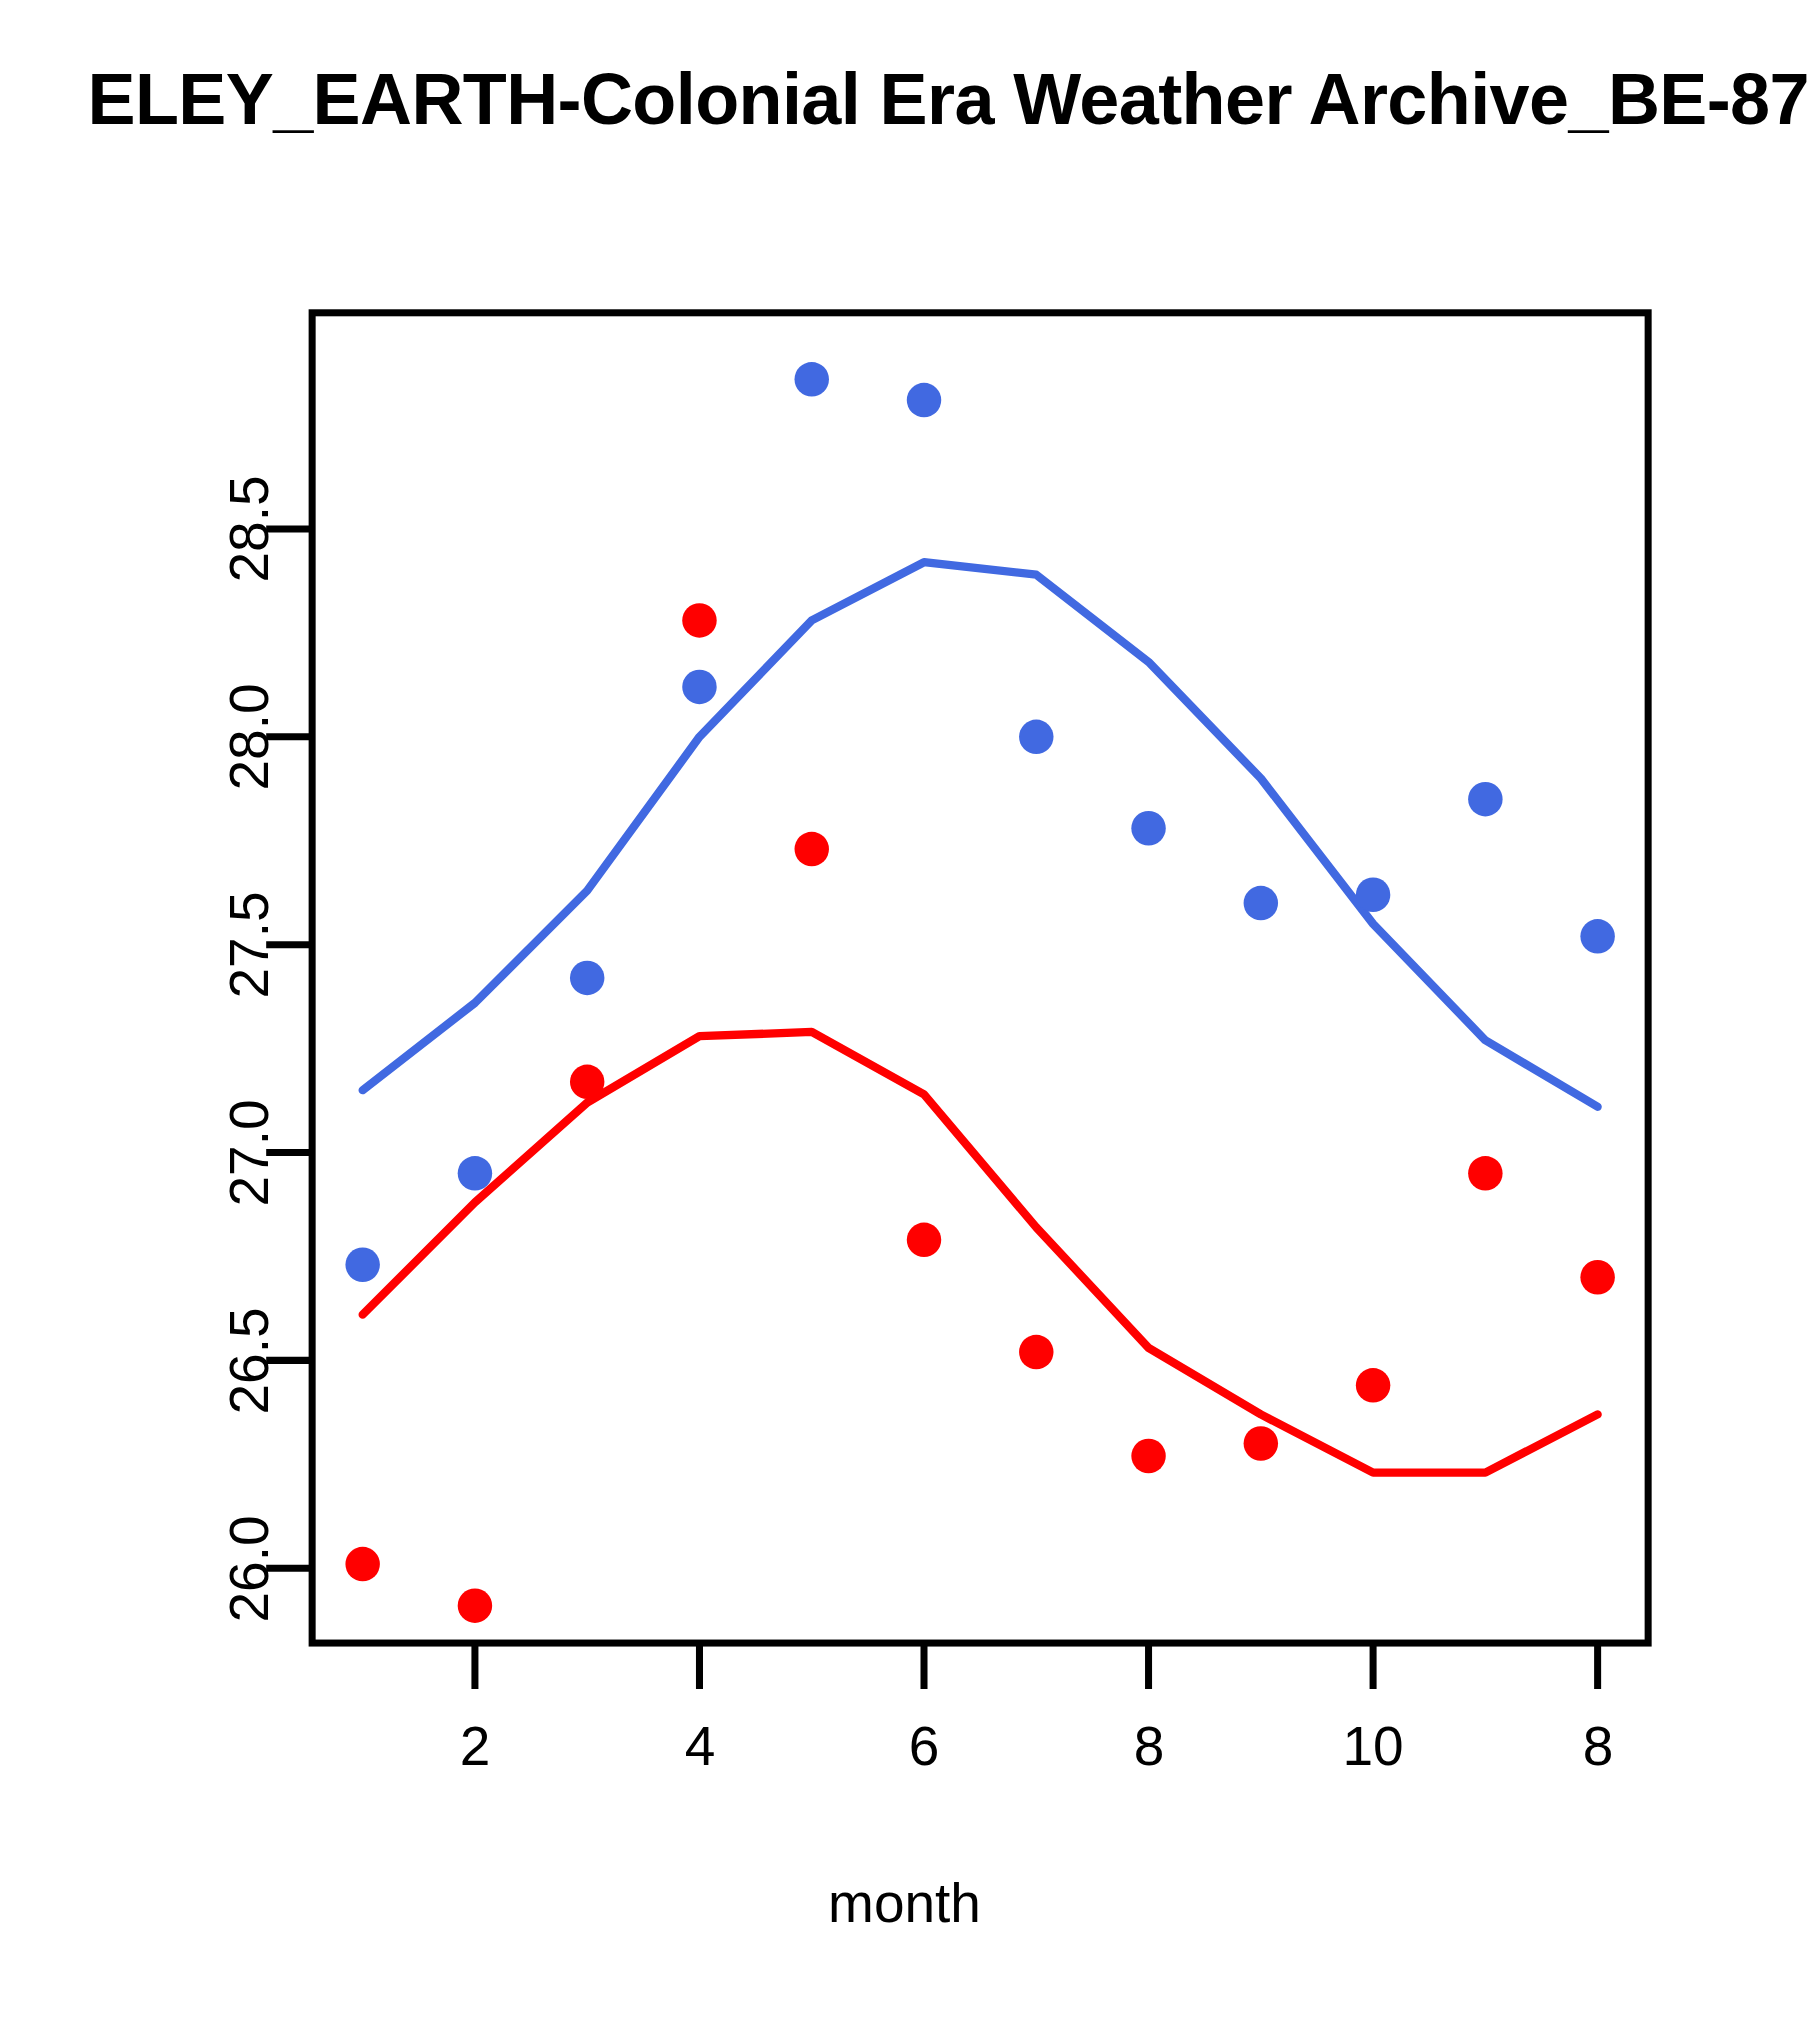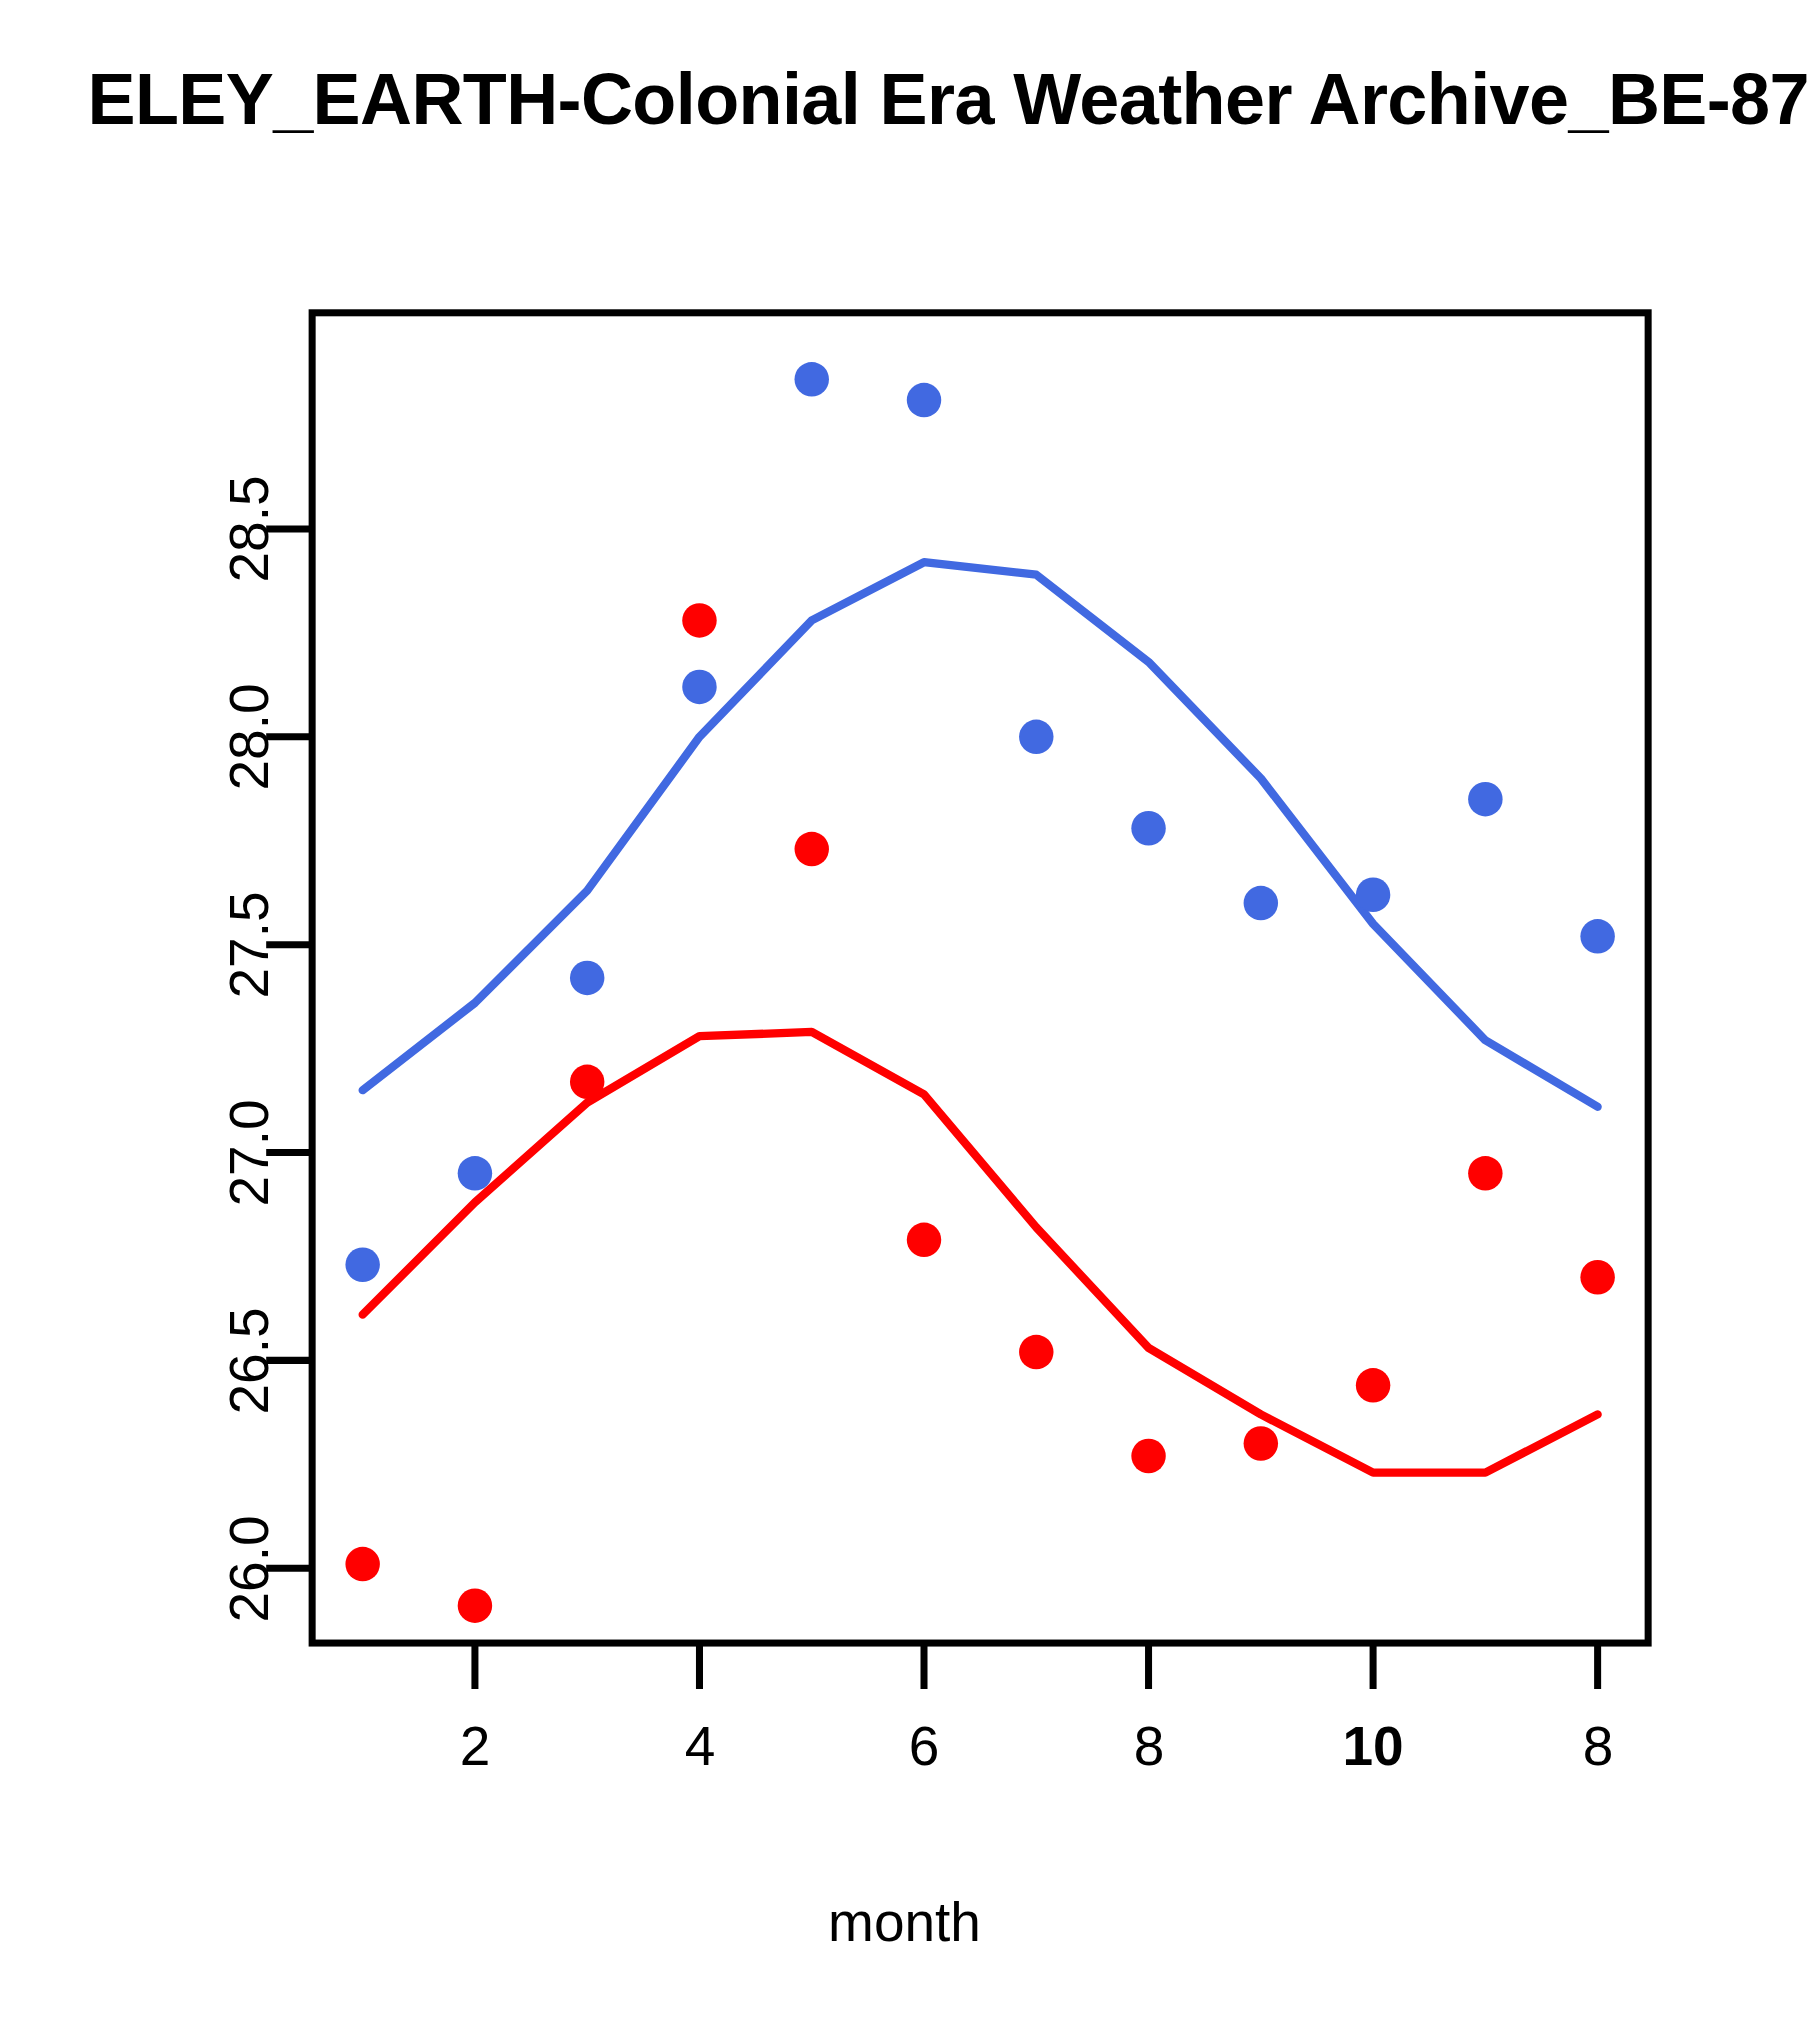--- a/index.html
+++ b/index.html
@@ -21,21 +21,20 @@
     letter-spacing:-0.6px;
   }
   #plot-svg{position:absolute;top:0;left:0;}
   #xlab{
     position:absolute;
     left:0;width:1809px;top:1871px;
     text-align:center;
     font-size:55px;
     color:#000000;
     font-family:"Liberation Sans", sans-serif;
-    margin-top:19px;
   }
   .tick-x{
     position:absolute;
     font-size:55px;color:#000;
     transform:translateX(-50%);
     font-family:"Liberation Sans", sans-serif;
   }
   .tick-y{
     position:absolute;
     font-size:55px;color:#000;
@@ -101,21 +100,21 @@
         <circle cx="2326.9705882352946" cy="1838.0875000000005" r="27" fill="#FF0000"></circle>
         <circle cx="2502.8529411764707" cy="2000.9000000000005" r="27" fill="#FF0000"></circle>
       </g>
   </svg>
 
   <div id="labels-layer">
       <div class="tick-x" style="left: 475px; top: 1714px;">2</div>
       <div class="tick-x" style="left: 700px; top: 1714px;">4</div>
       <div class="tick-x" style="left: 924px; top: 1714px;">6</div>
       <div class="tick-x" style="left: 1149px; top: 1714px;">8</div>
-      <div class="tick-x" style="left: 1373px; top: 1714px; font-weight: bold;">10</div>
+      <div class="tick-x" style="left: 1373px; top: 1714px;">10</div>
       <div class="tick-x" style="left: 1598px; top: 1714px;">8</div>
       <div class="tick-y" style="left: 195px; top: 1537px; transform: rotate(-90deg);">26.0</div>
       <div class="tick-y" style="left: 195px; top: 1329px; transform: rotate(-90deg);">26.5</div>
       <div class="tick-y" style="left: 195px; top: 1121px; transform: rotate(-90deg);">27.0</div>
       <div class="tick-y" style="left: 195px; top: 913px; transform: rotate(-90deg);">27.5</div>
       <div class="tick-y" style="left: 195px; top: 705px; transform: rotate(-90deg);">28.0</div>
       <div class="tick-y" style="left: 195px; top: 497px; transform: rotate(-90deg);">28.5</div>
     </div>
 
   <div id="xlab">month</div>

